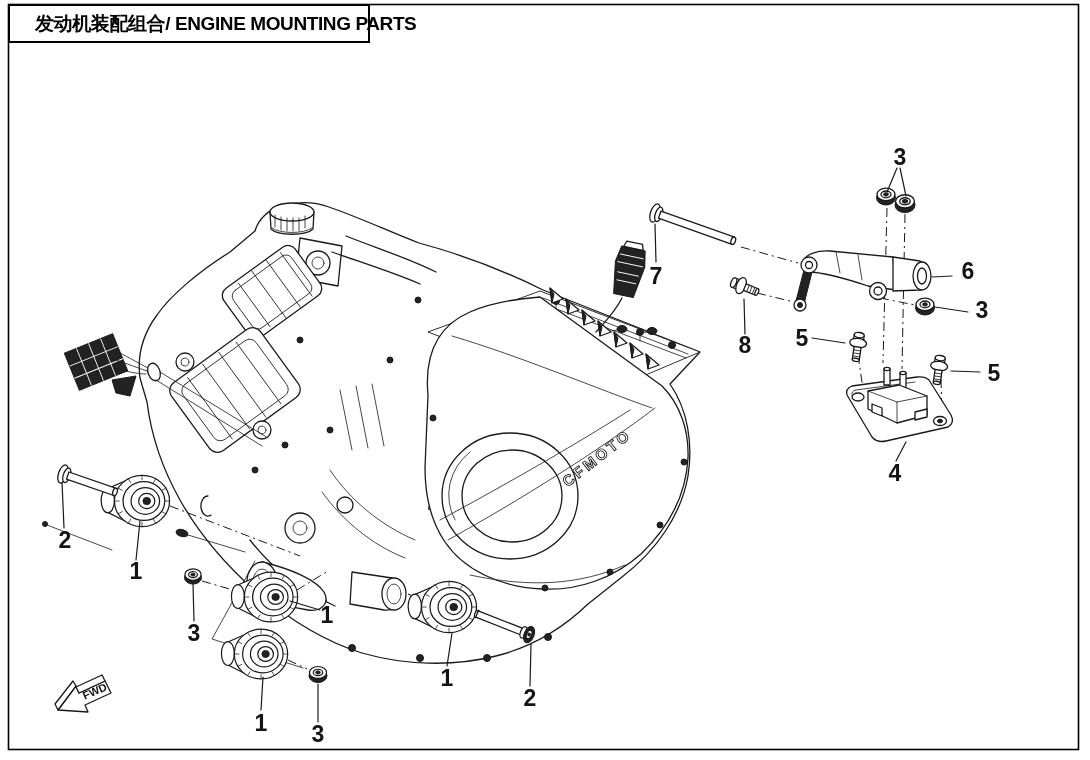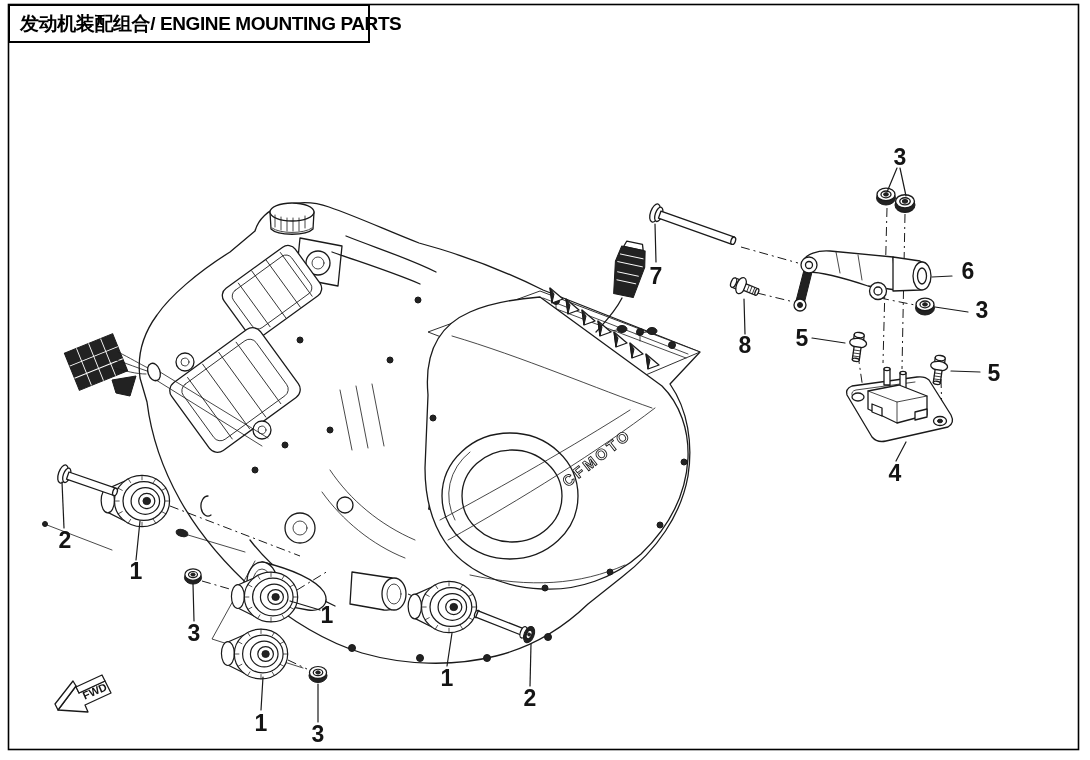--- a/index.html
+++ b/index.html
@@ -1,21 +1,21 @@
 <!DOCTYPE html>
 <html><head>
 <meta charset="utf-8">
 <style>
   html,body{margin:0;padding:0;background:#fff;}
   #stage{position:relative;width:1090px;height:760px;background:#fff;
          font-family:"Liberation Sans",sans-serif;overflow:hidden;}
   #stage svg{position:absolute;left:0;top:0;}
   #title-box{position:absolute;left:8px;top:4px;width:362px;height:39px;
              border:2px solid #000;background:#fff;display:flex;align-items:center;
-             padding:0 6px 0 10px;box-sizing:border-box;z-index:3;}
+             padding:0 6px 0 25px;box-sizing:border-box;z-index:3;}
   #title-box span{font-weight:bold;font-size:19px;letter-spacing:-0.4px;white-space:nowrap;color:#000;}
   
   .ln  {fill:none;stroke:#1a1a1a;stroke-width:1.3;stroke-linecap:round;stroke-linejoin:round;}
   .lnt {fill:none;stroke:#1a1a1a;stroke-width:0.8;stroke-linecap:round;stroke-linejoin:round;}
   .fw  {fill:#ffffff;stroke:#1a1a1a;stroke-width:1.3;stroke-linejoin:round;}
   .fwt {fill:#ffffff;stroke:#1a1a1a;stroke-width:0.9;stroke-linejoin:round;}
   .fd  {fill:#222222;stroke:#1a1a1a;stroke-width:1;stroke-linejoin:round;}
   .dash{fill:none;stroke:#1a1a1a;stroke-width:1;stroke-dasharray:9 4 2 4;}
   .leader{fill:none;stroke:#1a1a1a;stroke-width:1.2;stroke-linecap:round;}
   .callout{font-family:"Liberation Sans",sans-serif;font-weight:bold;font-size:23px;

